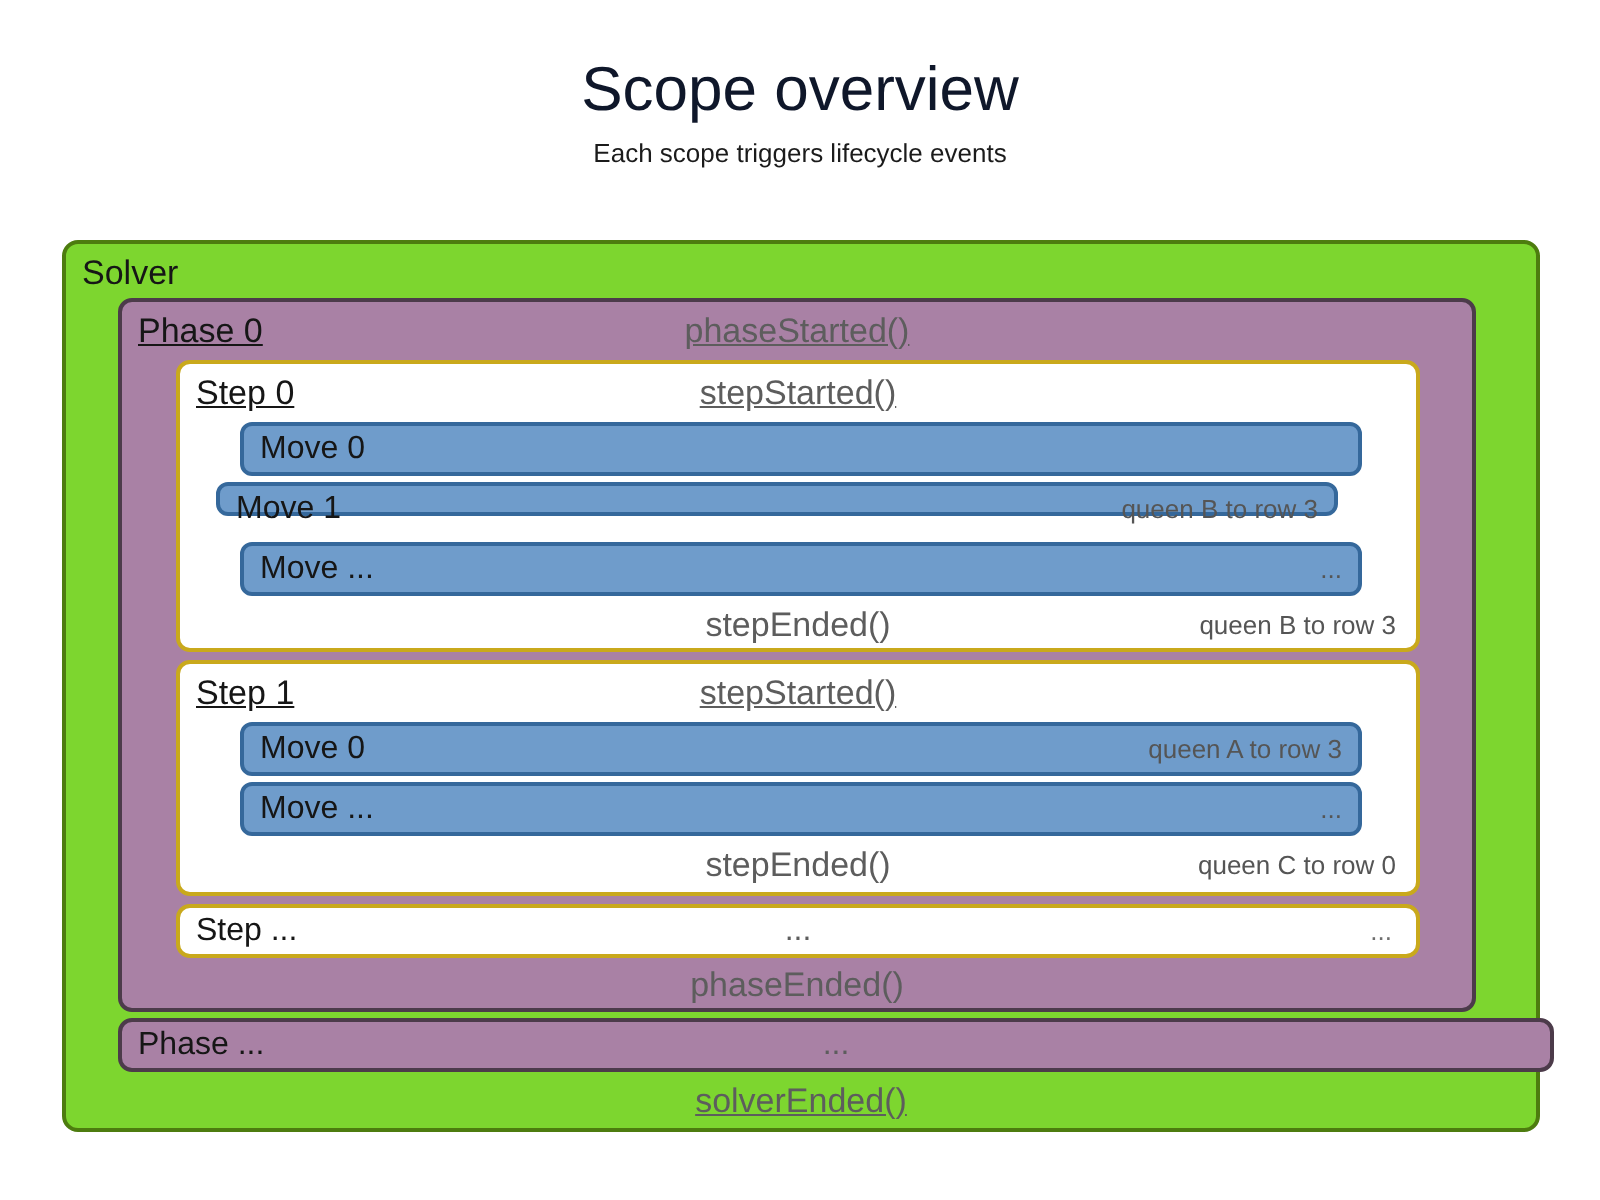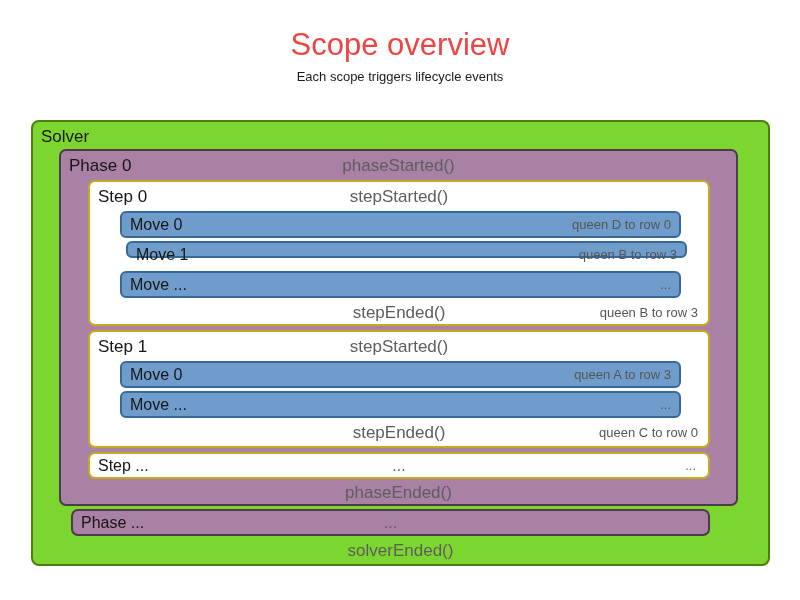--- a/index.html
+++ b/index.html
@@ -10,21 +10,21 @@
     background: #ffffff;
     font-family: "Liberation Sans", sans-serif;
     overflow: hidden;
   }
   .title {
     position: absolute;
     left: 0; right: 0; top: 28px;
     text-align: center;
     font-size: 31px;
     line-height: 34px;
-    color: #ef4444;
+    color: #0f172a;
   }
   .subtitle {
     position: absolute;
     left: 0; right: 0; top: 69px;
     text-align: center;
     font-size: 13px;
     line-height: 15px;
     color: #1b1b1b;
   }
   .box { position: absolute; box-sizing: border-box; }
@@ -57,21 +57,21 @@
   .event {
     position: absolute;
     left: 0; right: 0;
     text-align: center;
     font-size: 17px;
     color: #5d5d5d;
     white-space: nowrap;
   }
   .lh26 { line-height: 26px; }
   .lh27 { line-height: 27px; }
-  .lh28 { line-height: 28px; }
+  .lh28 { line-height: 28px; text-decoration: underline; }
   .lh23 { line-height: 23px; }
   .move-label {
     position: absolute;
     left: 8px; top: 0;
     font-size: 16px;
     line-height: 23px;
     color: #161616;
     white-space: nowrap;
   }
   .move-annot {
@@ -123,24 +123,23 @@
       <div class="scope-label lh28" style="left:8px; top:1px;">Phase 0</div>
       <div class="event lh28" style="top:1px;">phaseStarted()</div>
 
       <div class="box step" style="left:27px; top:29px; width:622px; height:146px;">
 
         <div class="scope-label lh28" style="left:8px; top:1px;">Step 0</div>
         <div class="event lh28" style="top:1px;">stepStarted()</div>
 
         <div class="box move" style="left:30px; top:29px; width:561px; height:27px;">
           <div class="move-label">Move 0</div>
-          <div class="move-annot">queen D to row 0</div>
         </div>
 
-        <div class="box move" style="left:36px; top:59px; width:561px; height:17px;">
+        <div class="box move" style="left:18px; top:59px; width:561px; height:17px;">
           <div class="move-label">Move 1</div>
           <div class="move-annot">queen B to row 3</div>
         </div>
 
         <div class="box move" style="left:30px; top:89px; width:561px; height:27px;">
           <div class="move-label">Move ...</div>
           <div class="move-annot">...</div>
         </div>
 
         <div class="event lh27" style="top:117px;">stepEnded()</div>
@@ -168,21 +167,21 @@
 
       <div class="box step" style="left:27px; top:301px; width:622px; height:27px;">
         <div class="scope-label lh23" style="left:8px; top:0; font-size:16px;">Step ...</div>
         <div class="inline-center">...</div>
         <div class="inline-right">...</div>
       </div>
 
       <div class="event lh27" style="top:328px;">phaseEnded()</div>
     </div>
 
-    <div class="box phase" style="left:38px; top:387px; width:639px; height:27px;">
+    <div class="box phase" style="left:26px; top:387px; width:718px; height:27px;">
       <div class="scope-label lh23" style="left:8px; top:0; font-size:16px;">Phase ...</div>
       <div class="inline-center">...</div>
     </div>
 
     <div class="event lh28" style="top:415px;">solverEnded()</div>
   </div>
 
 </div>
 
 </body></html>

